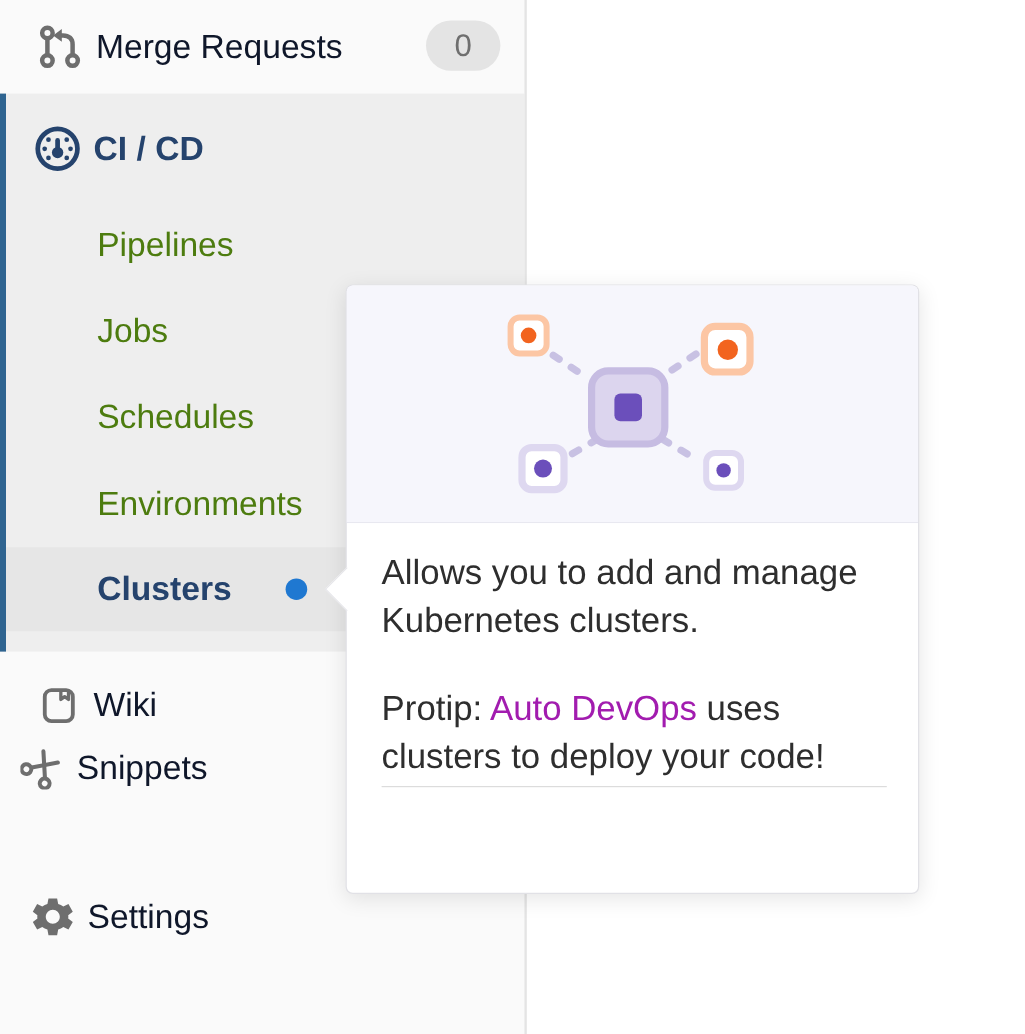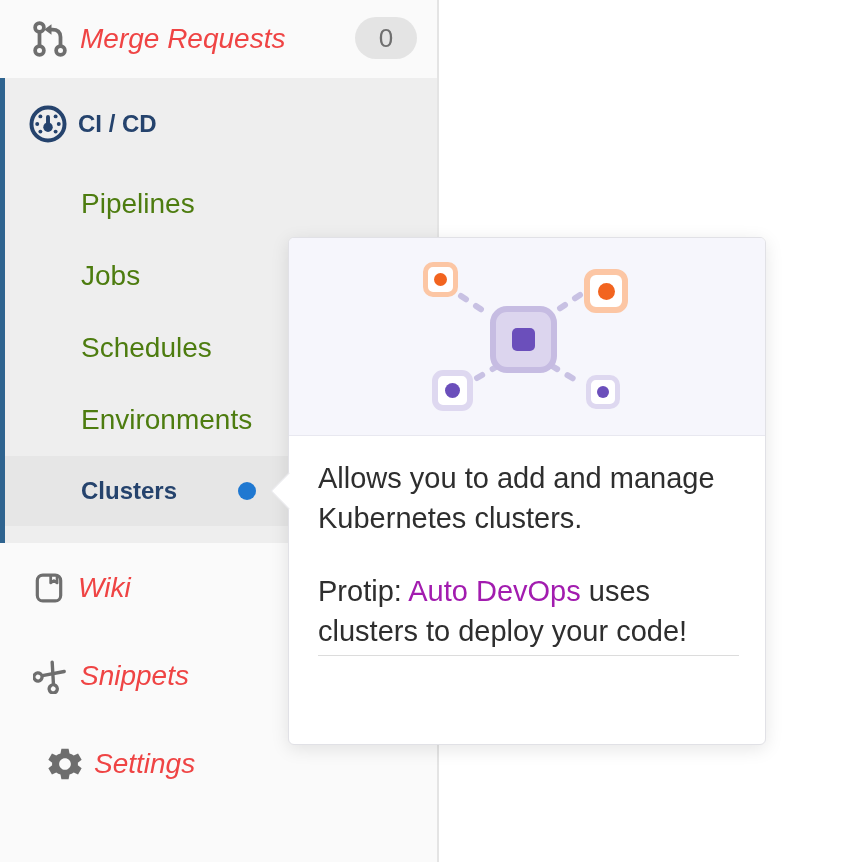--- a/index.html
+++ b/index.html
@@ -16,42 +16,42 @@
   .sidebar-divider { position:absolute; left:437px; top:0; width:2px; height:862px; background:#e4e4e4; }
 
   .cicd-section { position:absolute; left:0; top:78px; width:437px; height:465px; background:#eeeeee; }
   .active-strip { position:absolute; left:0; top:78px; width:5px; height:465px; background:#2f6490; z-index:3; }
 
   .row { position:absolute; left:0; width:437px; display:flex; align-items:center; cursor:pointer; }
   .row .icon { display:flex; align-items:center; justify-content:center; flex:none; }
   .top-icon { width:42px; margin-right:9px; }
   .bot-icon { width:36px; margin-right:11px; }
 
-  .row-label { font-size:28px; color:#ef4444; white-space:nowrap;font-style:italic; }
+  .row-label { font-size:28px; color:#0f172a; white-space:nowrap; }
   .sub-label { font-size:28px; color:#4d7c0f; white-space:nowrap; }
-  .active-label { font-size:24px; font-weight:700; color:#25436d; white-space:nowrap;text-align:right; }
+  .active-label { font-size:28px; font-weight:700; color:#25436d; white-space:nowrap;text-align:right; }
 
   .mr-row { top:0; height:78px; padding-left:29px; }
   .count-badge { position:absolute; left:355px; top:17px; width:62px; height:42px;
     background:#e4e4e4; border-radius:21px; color:#6f6f6f; font-size:26px;
     display:flex; align-items:center; justify-content:center; }
 
   .cicd-row { top:98px; height:52px; padding-left:27px; }
   .sub-row { height:72px; padding-left:81px; }
   .row-pipelines { top:168px; }
   .row-jobs { top:240px; }
   .row-schedules { top:312px; }
   .row-environments { top:384px; }
   .row-clusters { top:456px; height:70px; background:#e6e6e6; }
   .notif-dot { position:absolute; left:238px; top:26px; width:18px; height:18px;
     border-radius:50%; background:#1f78d1; }
 
   .wiki-row { top:552px; height:72px; padding-left:31px; }
-  .snippets-row { top:640px; height:72px; padding-left:33px; }
-  .settings-row { top:728px; height:72px; padding-left:47px; }
+  .snippets-row { top:604px; height:72px; padding-left:17px; }
+  .settings-row { top:728px; height:72px; padding-left:26px; }
 
   
   .popover { position:absolute; left:288px; top:237px; width:478px; height:508px;
     background:#ffffff; border:1px solid #e1e1e6; border-radius:6px;
     box-shadow:0 4px 18px rgba(0,0,0,.10); z-index:10; }
   .popover-arrow { position:absolute; left:-13px; top:240px; width:26px; height:26px;
     background:#ffffff; transform:rotate(45deg);
     border-left:1px solid #e6e6ea; border-bottom:1px solid #e6e6ea; }
 
   .illustration { position:absolute; left:0; top:0; width:476px; height:198px;

